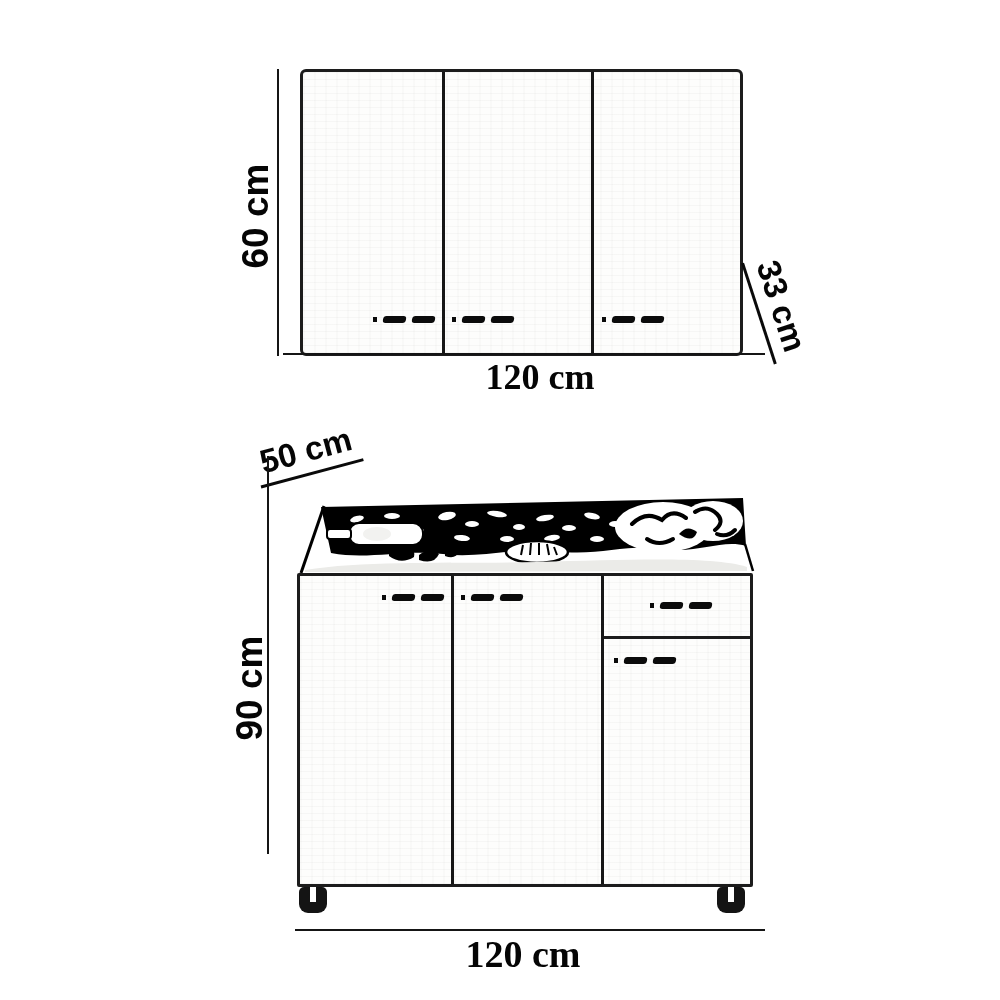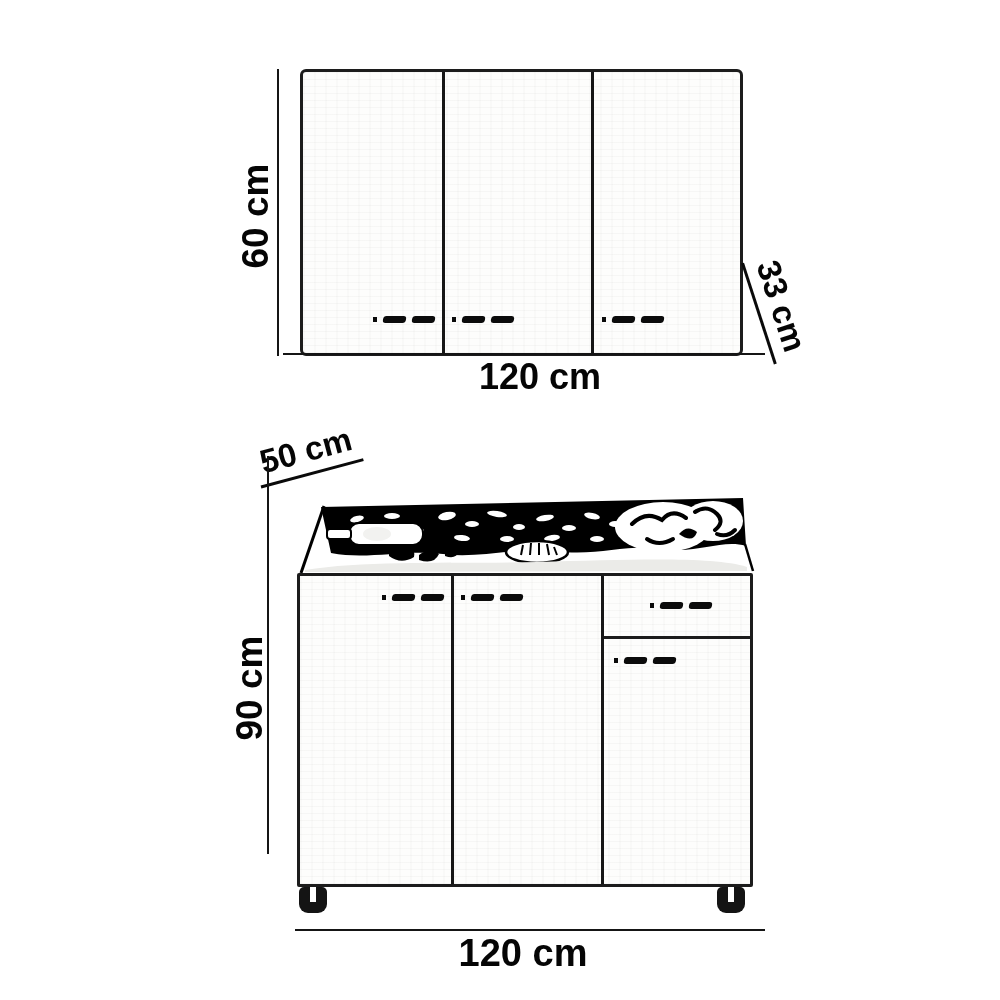--- a/index.html
+++ b/index.html
@@ -4,21 +4,21 @@
 <style>
   html,body{margin:0;padding:0;background:#ffffff;}
   .screen{position:relative;width:1000px;height:1000px;background:#ffffff;overflow:hidden;
           font-family:"Liberation Sans", sans-serif;color:#000;}
 
   
   .vline{position:absolute;width:2px;background:#151515;}
   .hline{position:absolute;height:2px;background:#151515;}
   .dim-label{position:absolute;font-weight:bold;font-size:34px;letter-spacing:0;white-space:nowrap;color:#050505;}
   .rot-ccw{transform:translate(-50%,-50%) rotate(-90deg);}
-  .center-h{transform:translateX(-50%);}
+  .center-h{transform:translateX(-50%);font-family:Liberation Serif, serif;}
   .dim-diag{position:absolute;transform-origin:0 0;text-align:center;}
   .dim-diag .txt{font-weight:bold;font-size:33px;white-space:nowrap;padding:0 6px 3px 6px;color:#050505;}
   .dim-diag .rule{height:3px;background:#0a0a0a;}
 
   
   .cabinet{position:absolute;border:3px solid #1c1c1c;border-radius:6px;background:#fdfdfc;
            display:flex;box-sizing:border-box;
            background-image:
              repeating-linear-gradient(0deg, rgba(130,130,125,0.055) 0 1px, transparent 1px 7px),
              repeating-linear-gradient(90deg, rgba(150,150,145,0.04) 0 2px, transparent 2px 11px);}

